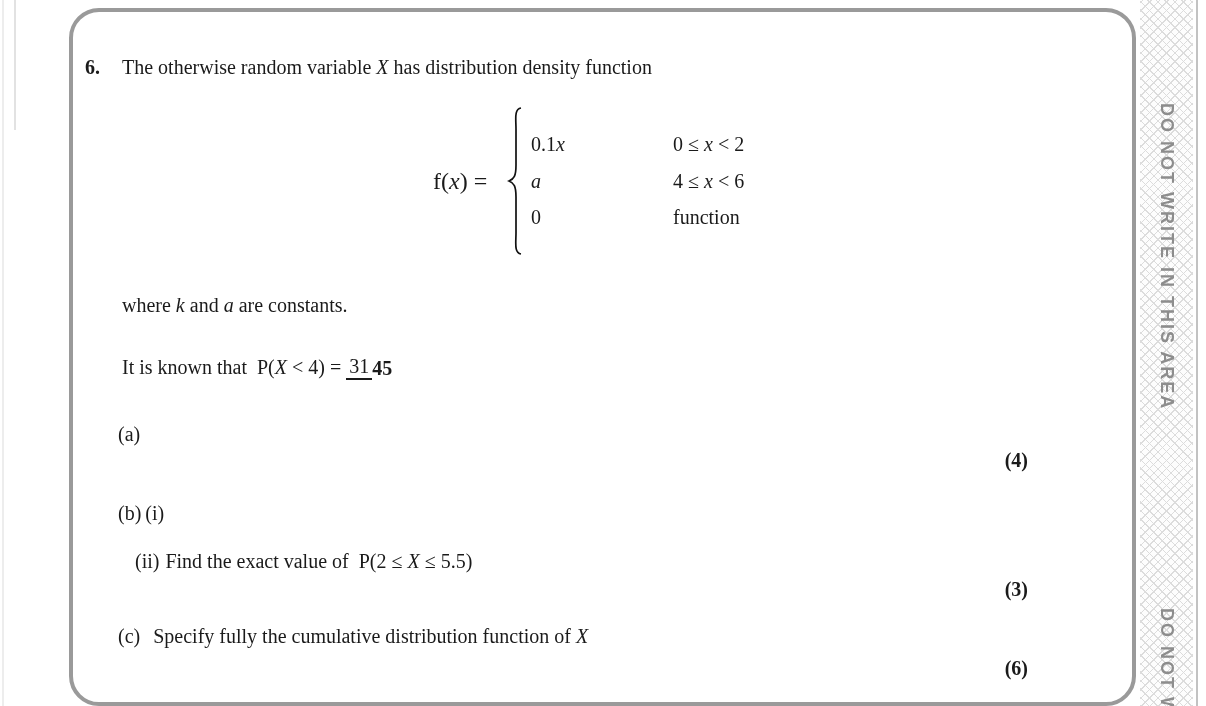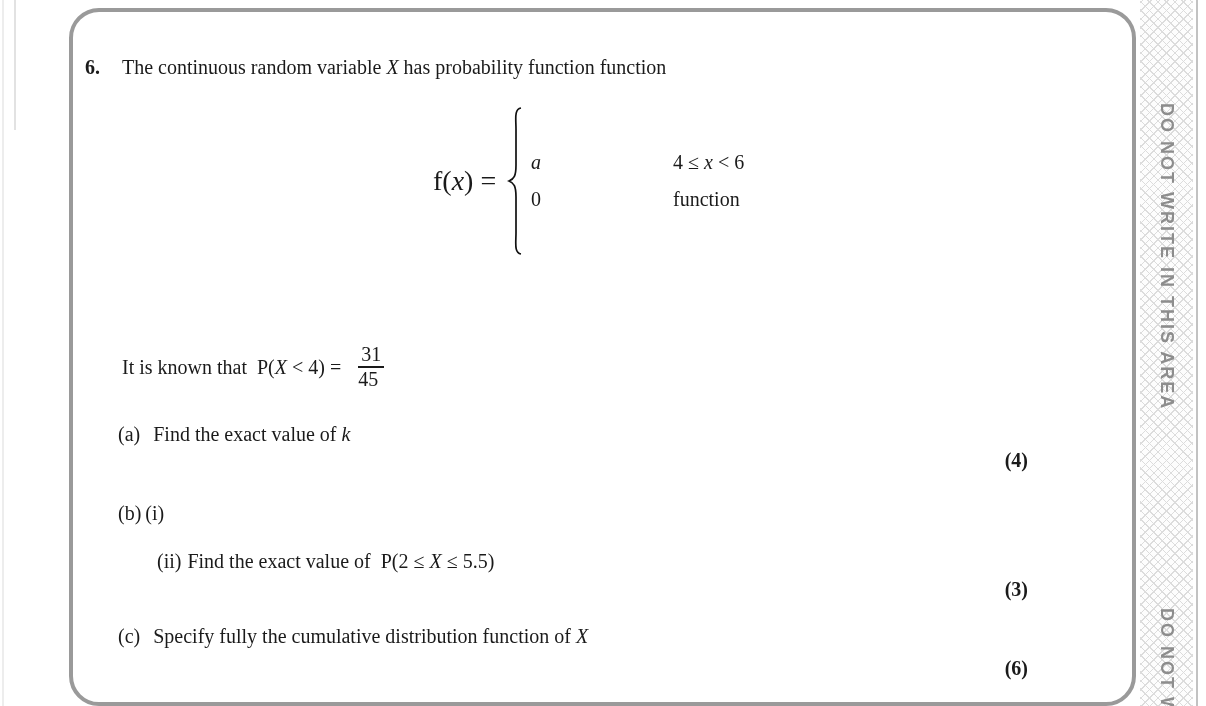--- a/index.html
+++ b/index.html
@@ -18,32 +18,32 @@
 
   .line { position:absolute; font-size:20px; line-height:26px; white-space:pre; }
   .it { font-style:italic; }
   .qnum { font-weight:bold; }
 
   .q-intro { display:flex; }
   .q-intro .qnum { width:24px; margin-right:13px; }
 
   
   .formula { position:absolute; left:360px; top:94px; display:flex; align-items:center; }
-  .flhs { font-size:28px; width:74px; text-align:left; white-space:pre; }
+  .flhs { font-size:24px; width:74px; text-align:left; white-space:pre; }
   .brace { margin-right:8px; }
   .frows { display:flex; flex-direction:column; }
   .frow { display:flex; height:36.5px; align-items:center; font-size:20px; white-space:pre; }
   .expr { width:142px; }
 
   
   .known { position:absolute; left:49px; top:329px; height:52px; display:flex; align-items:center;
            font-size:20px; white-space:pre; }
-  .frac { display:inline-flex; flex-direction:column; align-items:flex-start; margin-left:12px; }
+  .frac { display:inline-flex; flex-direction:row; align-items:flex-end; margin-left:0; }
   .frac .num { display:block; padding:0 3px 1px 3px; border-bottom:2px solid #1a1a1a; line-height:22px; }
-  .frac .den { display:block; line-height:23px; }
+  .frac .den { display:block; line-height:23px;font-weight:bold; }
 
   .part { position:absolute; font-size:20px; line-height:26px; white-space:pre; display:flex; }
   .marks { position:absolute; right:104px; font-size:20px; font-weight:bold; }
 
   
   .hatch-band { position:absolute; left:1140px; top:0; width:53px; height:706px;
     background-color:#fdfdfd;
     background-image:
       repeating-linear-gradient(45deg,  #dcdcdc 0px, #dcdcdc 1px, transparent 1px, transparent 6px),
       repeating-linear-gradient(-45deg, #dcdcdc 0px, #dcdcdc 1px, transparent 1px, transparent 6px);
@@ -61,61 +61,65 @@
 <div class="canvas">
 
   <div class="edge-line-a"></div>
   <div class="edge-line-b"></div>
 
   <div class="page">
     <div class="page-inner">
 
       <div class="line q-intro" style="left:12px; top:42px;">
         <span class="qnum">6.</span>
-        <span><span>The continuous random variable </span><span class="it">X</span><span> has probability function function</span></span>
+        <span><span>The otherwise random variable </span><span class="it">X</span><span> has distribution density function</span></span>
       </div>
 
       <div class="formula">
         <span class="flhs"><span>f(</span><span class="it">x</span><span>) = </span></span>
         <svg class="brace" width="16" height="150" viewBox="0 0 16 150">
           <path d="M 14 2 C 7 3 9 13 9 23 L 9 59 C 9 70 7 73 2 75 C 7 77 9 80 9 91 L 9 127 C 9 137 7 147 14 148" fill="none" stroke="#111" stroke-width="1.7"></path>
         </svg>
         <div class="frows">
+          <div class="frow">
+            <span class="expr"><span>0.1</span><span class="it">x</span></span>
+            <span class="cond"><span>0 ≤ </span><span class="it">x</span><span> &lt; 2</span></span>
+          </div>
           <div class="frow">
             <span class="expr"><span class="it">a</span></span>
             <span class="cond"><span>4 ≤ </span><span class="it">x</span><span> &lt; 6</span></span>
           </div>
           <div class="frow">
             <span class="expr"><span>0</span></span>
             <span class="cond"><span>function</span></span>
           </div>
         </div>
       </div>
 
+      <div class="line" style="left:49px; top:280px;"><span>where </span><span class="it">k</span><span> and </span><span class="it">a</span><span> are constants.</span></div>
 
       <div class="known">
         <span><span>It is known that  P(</span><span class="it">X</span><span> &lt; 4) = </span></span>
         <span class="frac">
           <span class="num">31</span>
           <span class="den">45</span>
         </span>
       </div>
 
       <div class="part" style="left:45px; top:409px;">
         <span style="margin-right:13px;">(a)</span>
-        <span><span>Find the exact value of </span><span class="it">k</span></span>
       </div>
       <div class="marks" style="top:437px;">(4)</div>
 
       <div class="part" style="left:45px; top:488px;">
         <span style="margin-right:4px;">(b)</span>
         <span style="margin-right:6px;">(i)</span>
       </div>
 
-      <div class="part" style="left:84px; top:536px;text-align:center;">
+      <div class="part" style="left:62px; top:536px;text-align:center;">
         <span style="margin-right:6px;">(ii)</span>
         <span><span>Find the exact value of  P(2 ≤ </span><span class="it">X</span><span> ≤ 5.5)</span></span>
       </div>
       <div class="marks" style="top:566px;">(3)</div>
 
       <div class="part" style="left:45px; top:611px;">
         <span style="margin-right:13px;">(c)</span>
         <span><span>Specify fully the cumulative distribution function of </span><span class="it">X</span></span>
       </div>
       <div class="marks" style="top:645px;">(6)</div>

